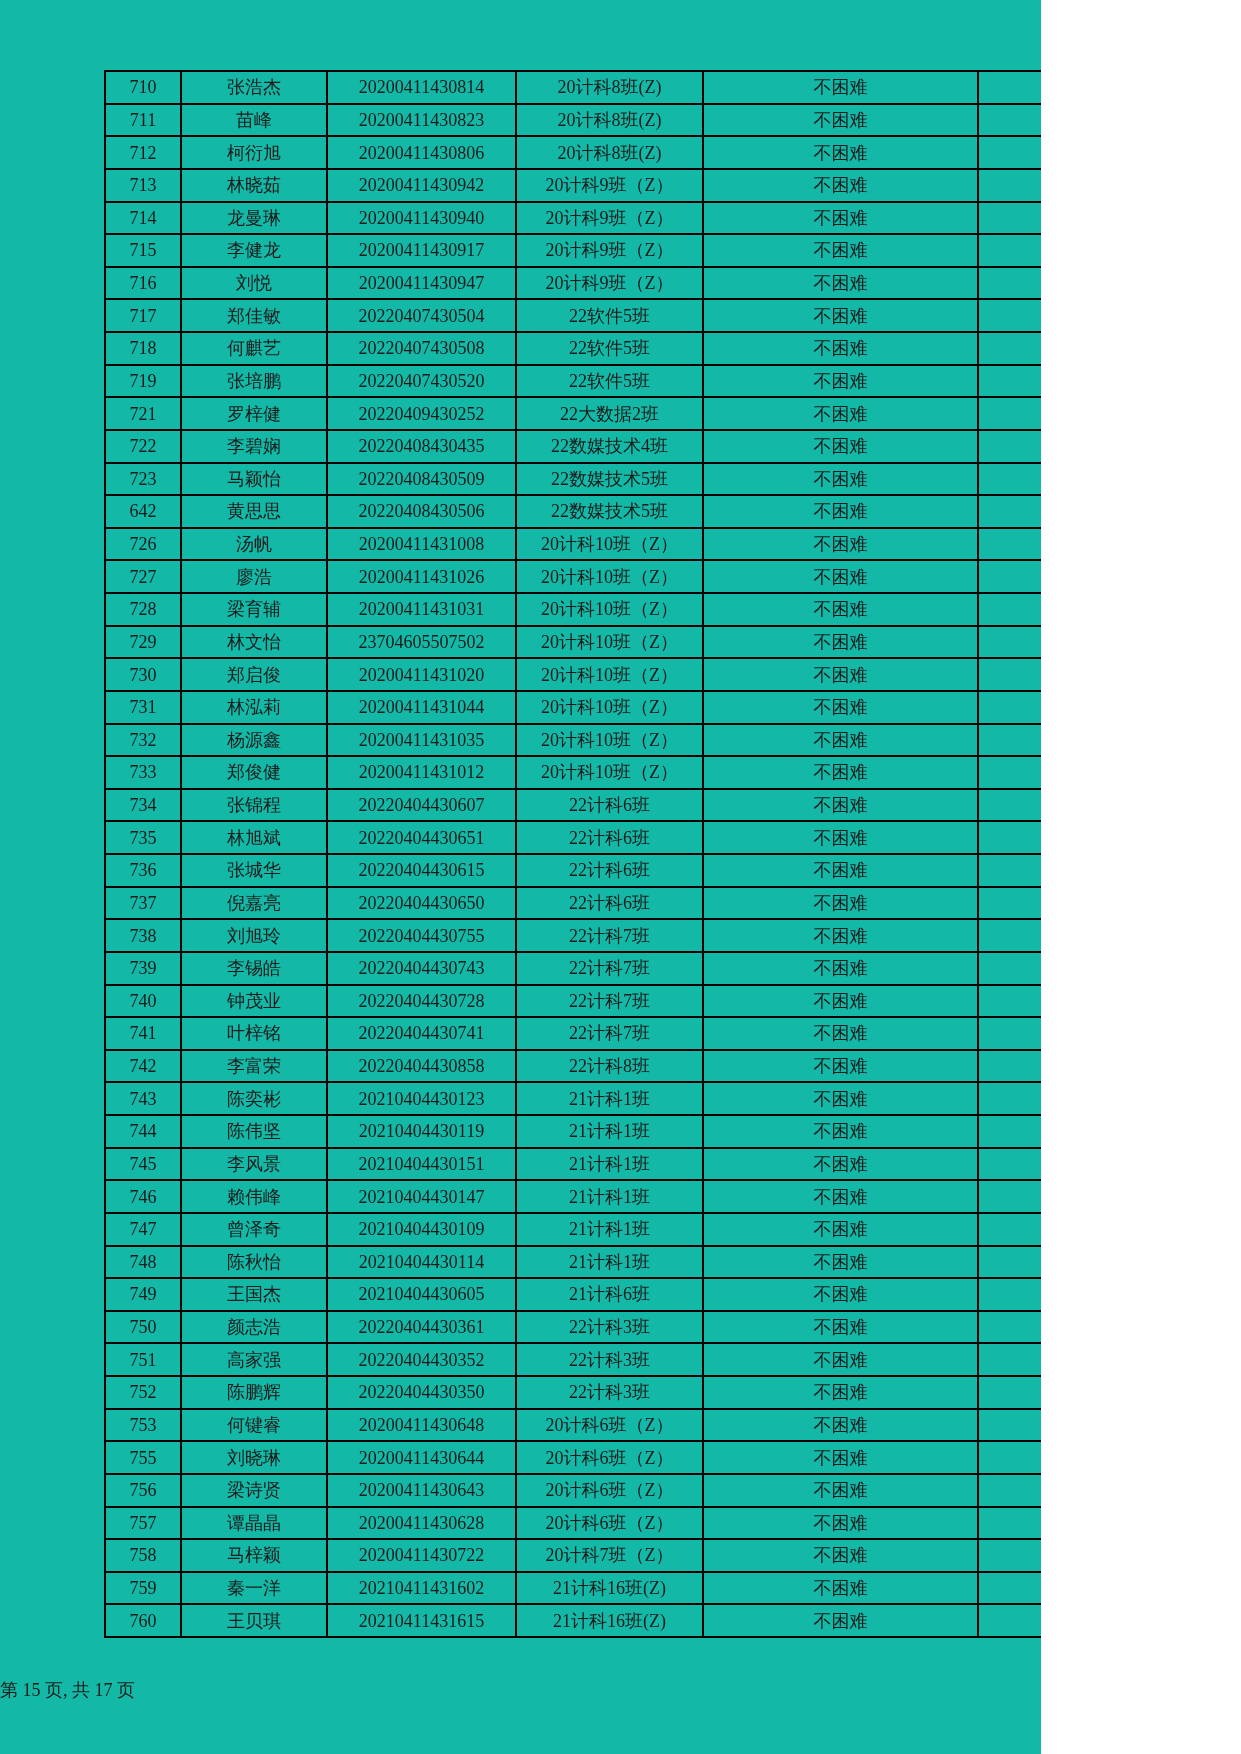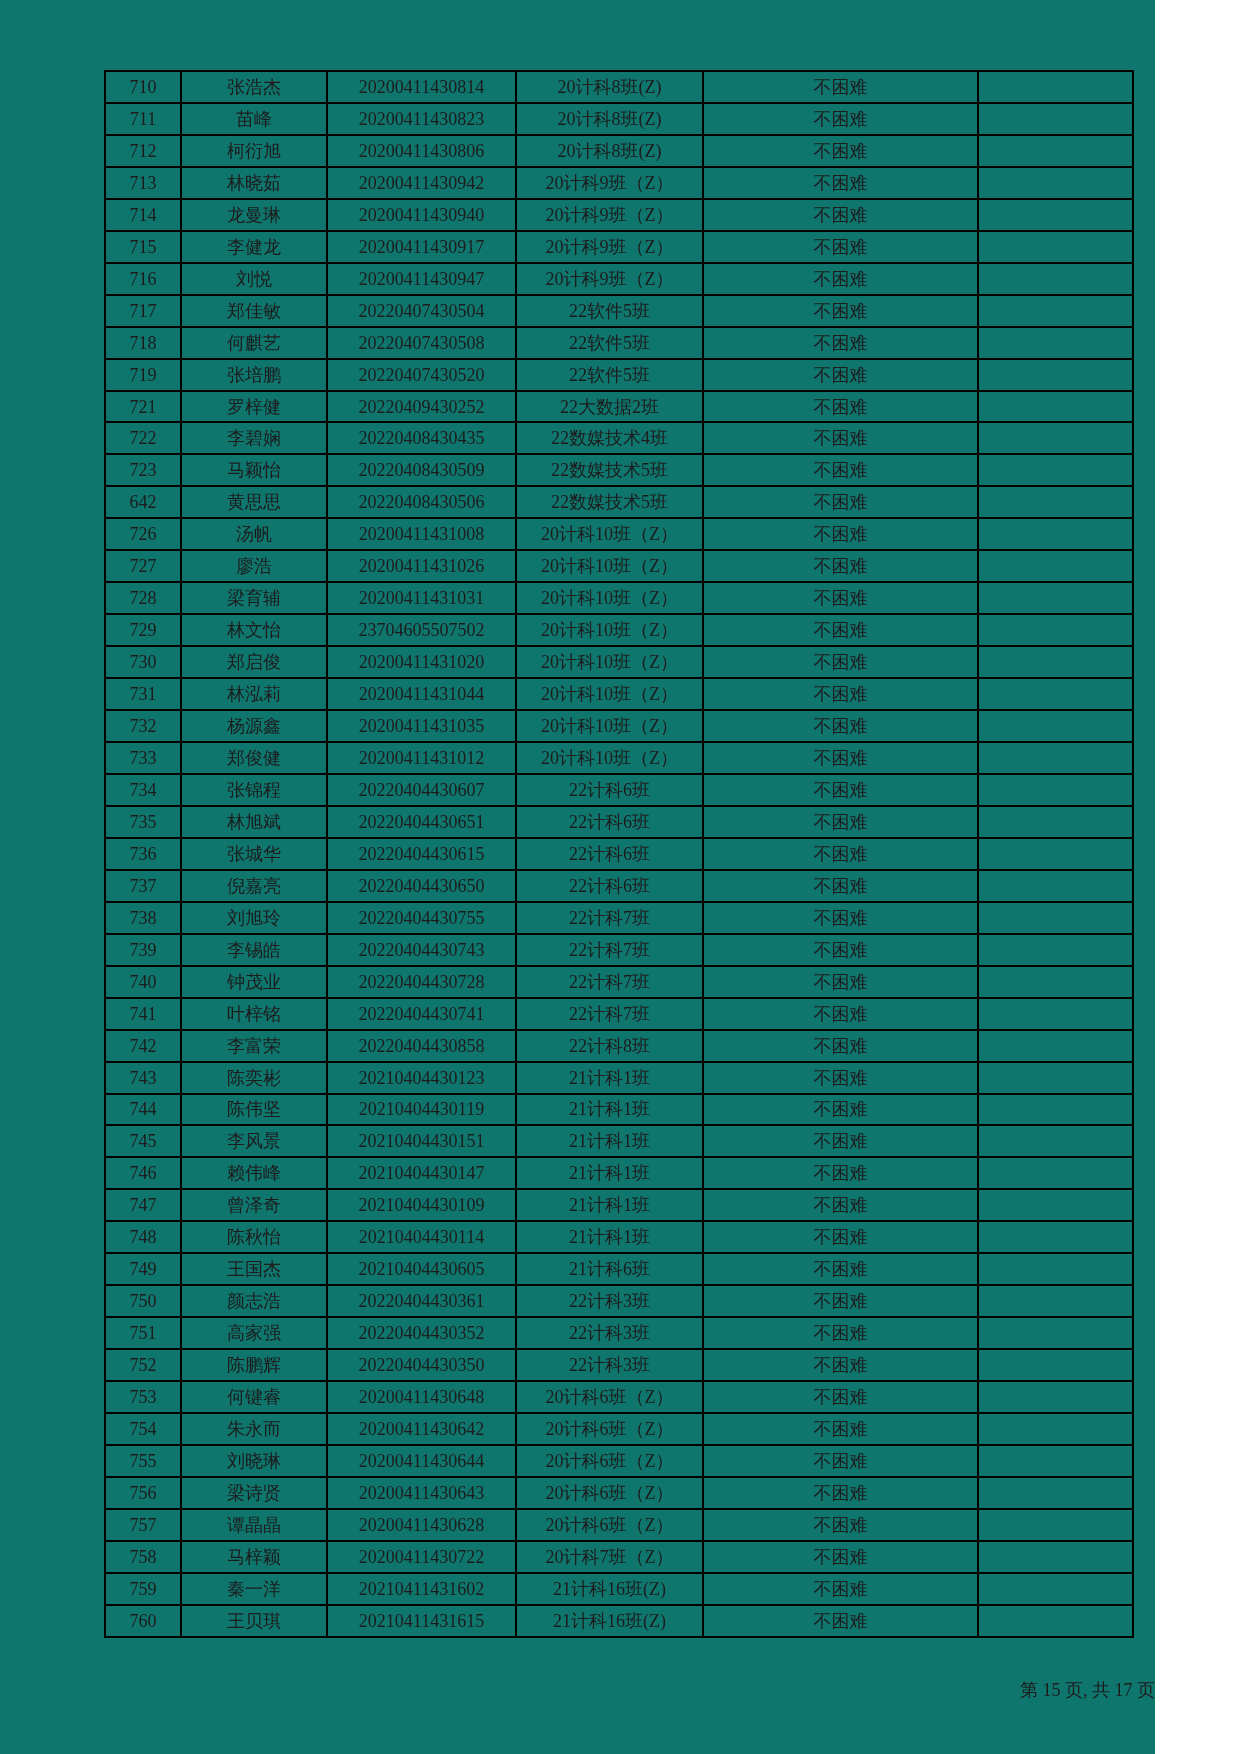--- a/index.html
+++ b/index.html
@@ -2,23 +2,23 @@
 <html><head>
 <meta charset="utf-8">
 <style>
   html, body {
     margin: 0;
     padding: 0;
     background: #ffffff;
   }
   .page {
     position: relative;
-    width: 1155px;
+    width: 1041px;
     height: 1754px;
-    background: #0f766e;
+    background: #14b8a6;
     font-family: "Liberation Serif", "DejaVu Serif", serif;
     color: #1c1c1c;
     overflow: hidden;
   }
   table.roster {
     position: absolute;
     left: 104px;
     top: 70px;
     width: 1028px;
     height: 1568px;
@@ -36,21 +36,21 @@
     overflow: hidden;
   }
   table.roster tr {
     height: 30.74px;
   }
   .page-footer {
     position: absolute;
     left: 0;
     top: 1678px;
     width: 100%;
-    text-align: right;
+    text-align: left;
     font-size: 18px;
     color: #1c1c1c;
   }
 </style>
 </head>
 <body>
 
 <div class="page">
 
   <table class="roster">
@@ -393,28 +393,20 @@
     </tr>
         <tr>
       <td>753</td>
       <td>何键睿</td>
       <td>20200411430648</td>
       <td>20计科6班（Z）</td>
       <td>不困难</td>
       <td></td>
     </tr>
         <tr>
-      <td>754</td>
-      <td>朱永而</td>
-      <td>20200411430642</td>
-      <td>20计科6班（Z）</td>
-      <td>不困难</td>
-      <td></td>
-    </tr>
-        <tr>
       <td>755</td>
       <td>刘晓琳</td>
       <td>20200411430644</td>
       <td>20计科6班（Z）</td>
       <td>不困难</td>
       <td></td>
     </tr>
         <tr>
       <td>756</td>
       <td>梁诗贤</td>

